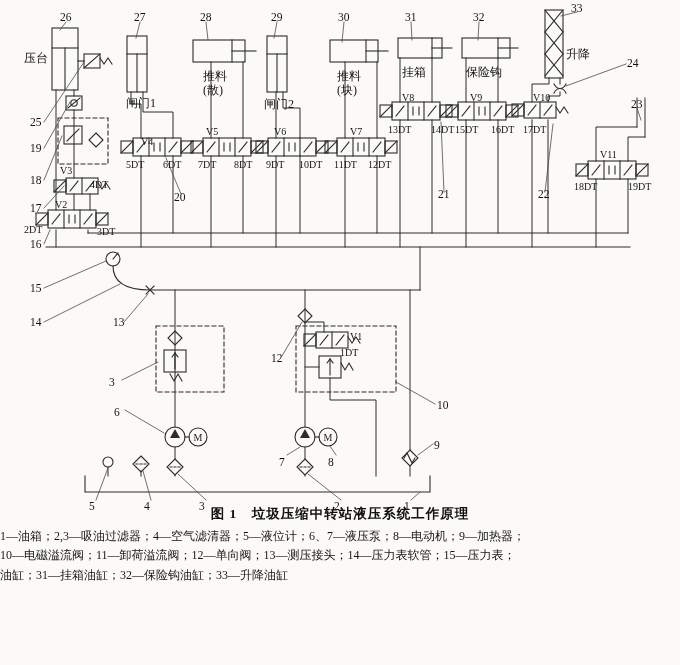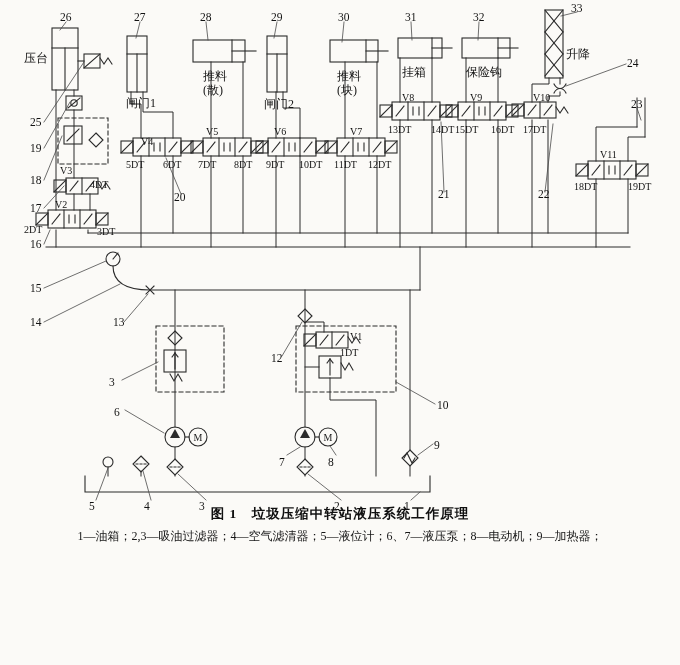--- a/index.html
+++ b/index.html
@@ -6,21 +6,21 @@
   html,body { width:680px; height:665px; }
   body { background:#fbfaf7; font-family:"Liberation Serif","DejaVu Serif",serif; }
   .stage { position:relative; width:680px; height:665px; overflow:hidden; }
   svg.schematic { position:absolute; left:0; top:0; }
   .lb { position:absolute; color:#121212; white-space:nowrap; }
   .num { font-size:11.5px; }
   .sm  { font-size:10px; }
   .cyl { font-size:12px; }
   .caption { position:absolute; left:0; width:680px; top:505px; text-align:center;
              font-weight:bold; font-size:13.5px; color:#101010; letter-spacing:1px; }
-  .legend { position:absolute; left:0; width:680px; top:527px; text-align:center;
+  .legend { position:absolute; left:0; width:680px; top:527px; 
             font-size:12px; line-height:19.4px; color:#161616; }
 </style>
 </head>
 <body>
 
 <div class="stage">
 
   <svg class="schematic" width="680" height="665" viewBox="0 0 680 665">
     <defs>
       <g id="dvalve3">
@@ -378,15 +378,17 @@
   <div class="lb num" style="left:199px;top:500px">3</div>
   <div class="lb num" style="left:334px;top:500px">2</div>
   <div class="lb num" style="left:404px;top:500px">1</div>
   <div class="lb num" style="left:174px;top:191px">20</div>
   <div class="lb num" style="left:438px;top:188px">21</div>
   <div class="lb num" style="left:538px;top:188px">22</div>
 
   <div class="caption">图 1　垃圾压缩中转站液压系统工作原理</div>
   <div class="legend">
     <div>1—油箱；2,3—吸油过滤器；4—空气滤清器；5—液位计；6、7—液压泵；8—电动机；9—加热器；</div>
+    <div>10—电磁溢流阀；11—卸荷溢流阀；12—单向阀；13—测压接头；14—压力表软管；15—压力表；</div>
+    <div>油缸；31—挂箱油缸；32—保险钩油缸；33—升降油缸</div>
   </div>
 
 </div>
 
 </body></html>

